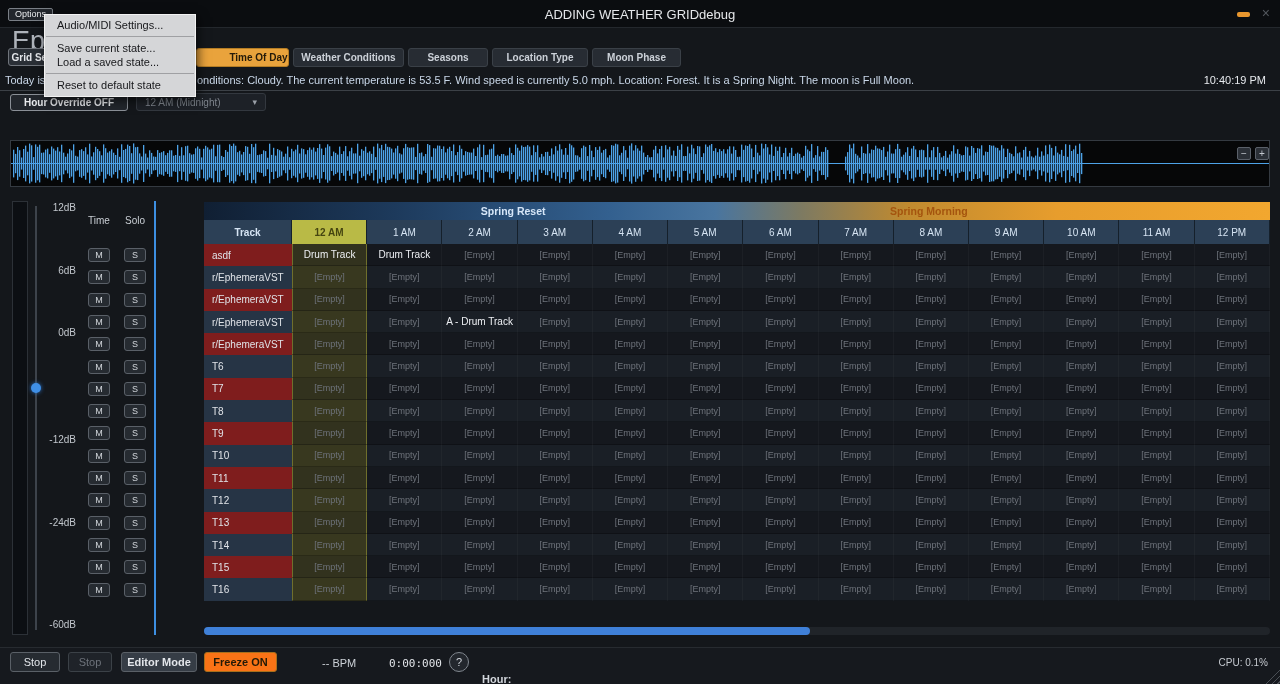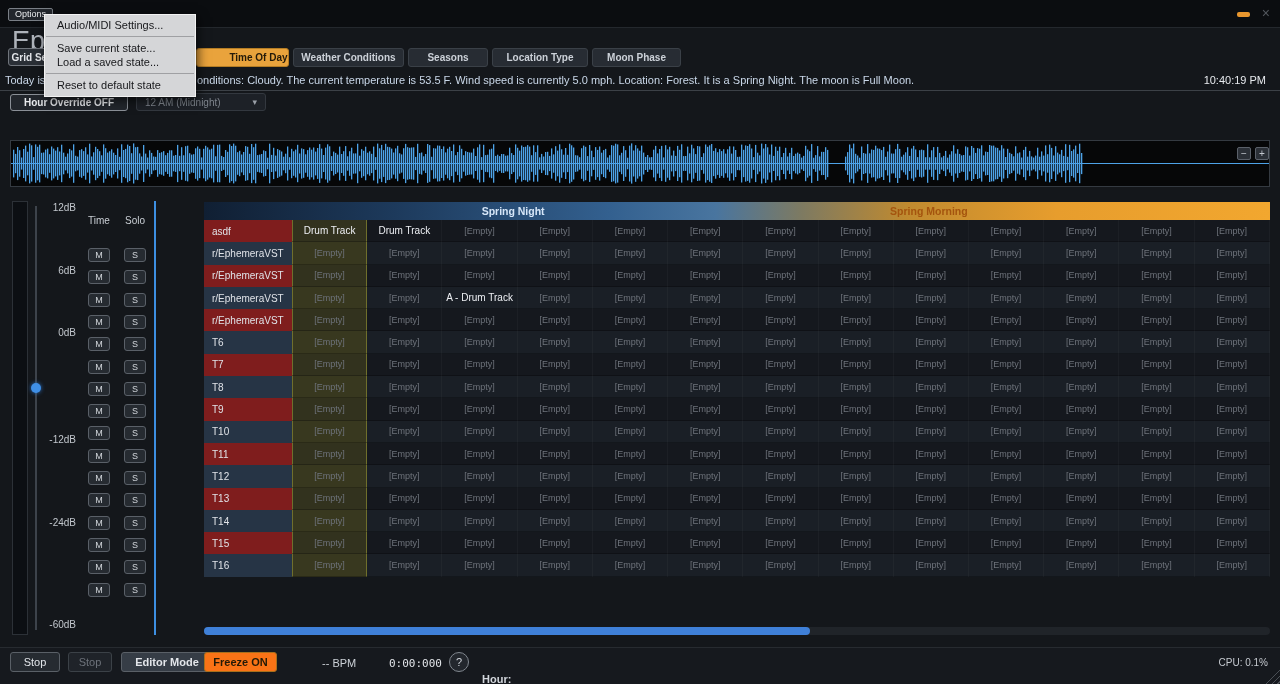--- a/index.html
+++ b/index.html
@@ -64,38 +64,39 @@
   .g-row.odd .g-cell.cur { background:#38381f; border-left:1px solid #6f6f2c; border-right:1px solid #6f6f2c; }
   .g-cell.filled { color:#edeff3; font-size:10px; }
   
   .hscroll { position:absolute; left:204px; top:627px; width:1066px; height:8px; background:#202429; border-radius:4px; }
   .hthumb { position:absolute; left:0; top:0; width:606px; height:8px; background:#3f80d8; border-radius:4px; }
   
   .transport { position:absolute; left:0; top:647px; width:1280px; height:37px; border-top:1px solid #272b30; background:#16191e; }
   .tbtn { position:absolute; top:4px; height:20px; border-radius:3px; font-family:inherit; font-size:11px; display:flex; align-items:center; justify-content:center; border:1px solid #5a6067; background:#262b31; color:#e3e6ea; }
   .play { left:10px; width:50px; }
   .stop { left:68px; width:44px; color:#6d727a; border-color:#3b4147; background:#1f2329; }
-  .editor { left:121px; width:92px; background:#363d46; font-weight:bold; }
+  .editor { left:121px; width:76px; background:#363d46; font-weight:bold; }
   .freeze { left:204px; width:73px; background:#f97316; border-color:#a86f1c; color:#231a07; font-weight:bold; }
   .bpm { position:absolute; left:322px; top:9px; font-size:11px; color:#ccd1d7; }
   .timecode { position:absolute; left:389px; top:9px; font-size:11px; color:#e2e5e9; font-family:"DejaVu Sans Mono", monospace; }
   .help { position:absolute; left:449px; top:4px; width:20px; height:20px; border-radius:50%; background:#23272d; border:1px solid #81878f; color:#ced3d9; font-size:11px; display:flex; align-items:center; justify-content:center; font-family:inherit; }
   .hourlbl { position:absolute; left:482px; top:9px; font-size:11px; font-weight:bold; color:#d2d6dc;margin-top:16px; }
   .cpu { position:absolute; right:12px; top:9px; font-size:10px; color:#c5c9cf; }
   .grip { position:absolute; right:0; bottom:0; width:15px; height:15px; background:repeating-linear-gradient(135deg, transparent 0 3px, #4a4f55 3px 4px); clip-path:polygon(100% 0,100% 100%,0 100%); }
   
   .menu { position:absolute; left:44px; top:14px; width:152px; background:#d5d6d8; border:1px solid #f2f2f2; box-shadow:2px 3px 10px rgba(0,0,0,.65); z-index:100; padding:3px 0 4px; }
   .menu-item { height:14px; line-height:14px; padding:0 12px; font-size:11px; color:#17181b; white-space:nowrap; }
   .menu-sep { height:1px; background:#9fa0a3; margin:4px 1px; }
 </style>
 </head>
 <body>
 
 <div class="titlebar">
   <button class="options-btn">Options</button>
+  <div class="win-title">ADDING WEATHER GRIDdebug</div>
   <div class="min-ico"></div>
   <div class="close-ico">×</div>
 </div>
 
 <div class="app-title">Ephemera</div>
 <button class="grid-settings">Grid Settings</button>
 <div class="tab t1 active">Time Of Day</div>
 <div class="tab t2">Weather Conditions</div>
 <div class="tab t3">Seasons</div>
 <div class="tab t4">Location Type</div>
@@ -692,23 +693,39 @@
       <div class="msbtn" style="left: 88px; top: 364.2px;">M</div>
       <div class="msbtn" style="left: 124px; top: 364.2px;">S</div>
       <div class="msbtn" style="left: 88px; top: 386.5px;">M</div>
       <div class="msbtn" style="left: 124px; top: 386.5px;">S</div>
     </div>
   <div class="meter-line"></div>
 </div>
 
 <div class="grid">
   <div class="season">
-    <span class="sn">Spring Night</span>
+    <span class="sn">Spring Reset</span>
     <span class="sm">Spring Morning</span>
   </div>
+  <div class="g-head" id="grid-header">
+      <div class="hcell g-track-h">Track</div>
+      <div class="hcell cur-h">12 AM</div>
+      <div class="hcell">1 AM</div>
+      <div class="hcell">2 AM</div>
+      <div class="hcell">3 AM</div>
+      <div class="hcell">4 AM</div>
+      <div class="hcell">5 AM</div>
+      <div class="hcell">6 AM</div>
+      <div class="hcell">7 AM</div>
+      <div class="hcell">8 AM</div>
+      <div class="hcell">9 AM</div>
+      <div class="hcell">10 AM</div>
+      <div class="hcell">11 AM</div>
+      <div class="hcell">12 PM</div>
+    </div>
   <div id="grid-body">
       <div class="g-row even">
         <div class="g-label">asdf</div>
         <div class="g-cell cur filled">Drum Track</div>
         <div class="g-cell filled">Drum Track</div>
         <div class="g-cell">[Empty]</div>
         <div class="g-cell">[Empty]</div>
         <div class="g-cell">[Empty]</div>
         <div class="g-cell">[Empty]</div>
         <div class="g-cell">[Empty]</div>

